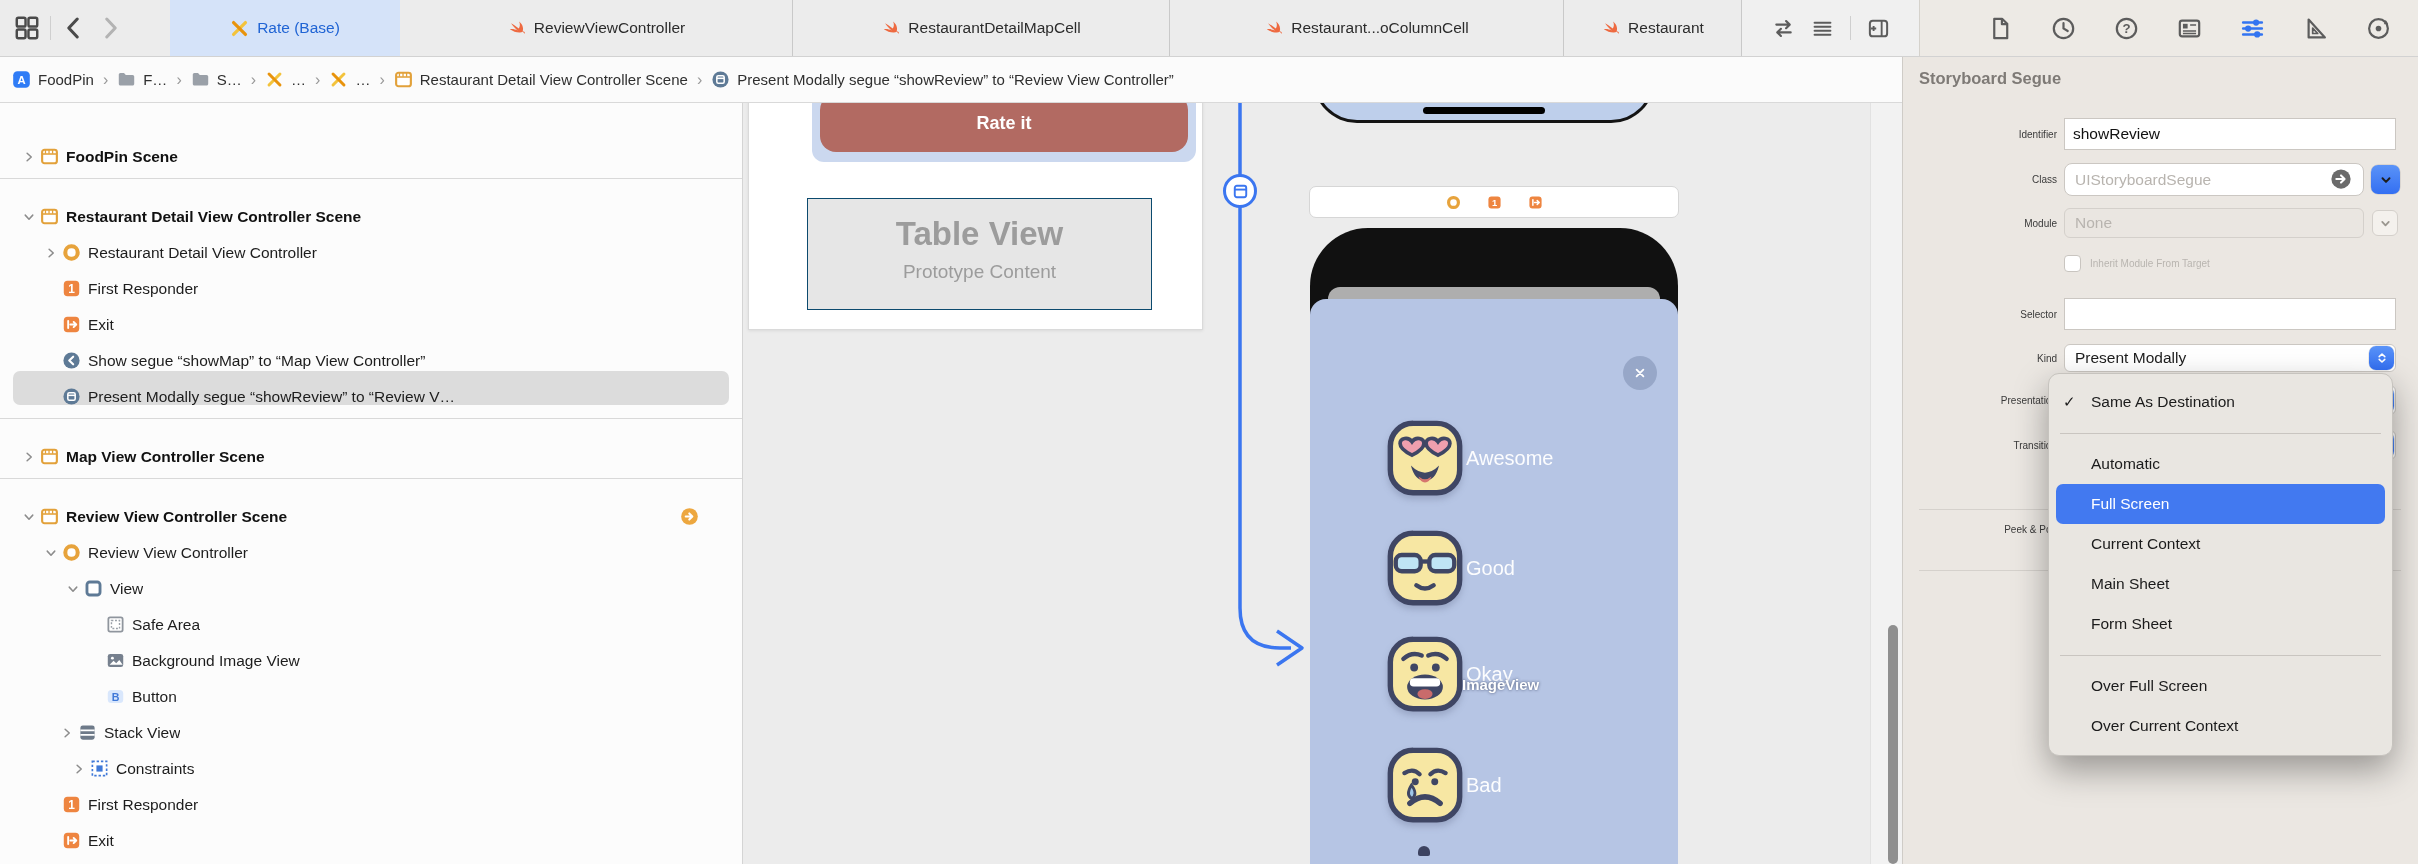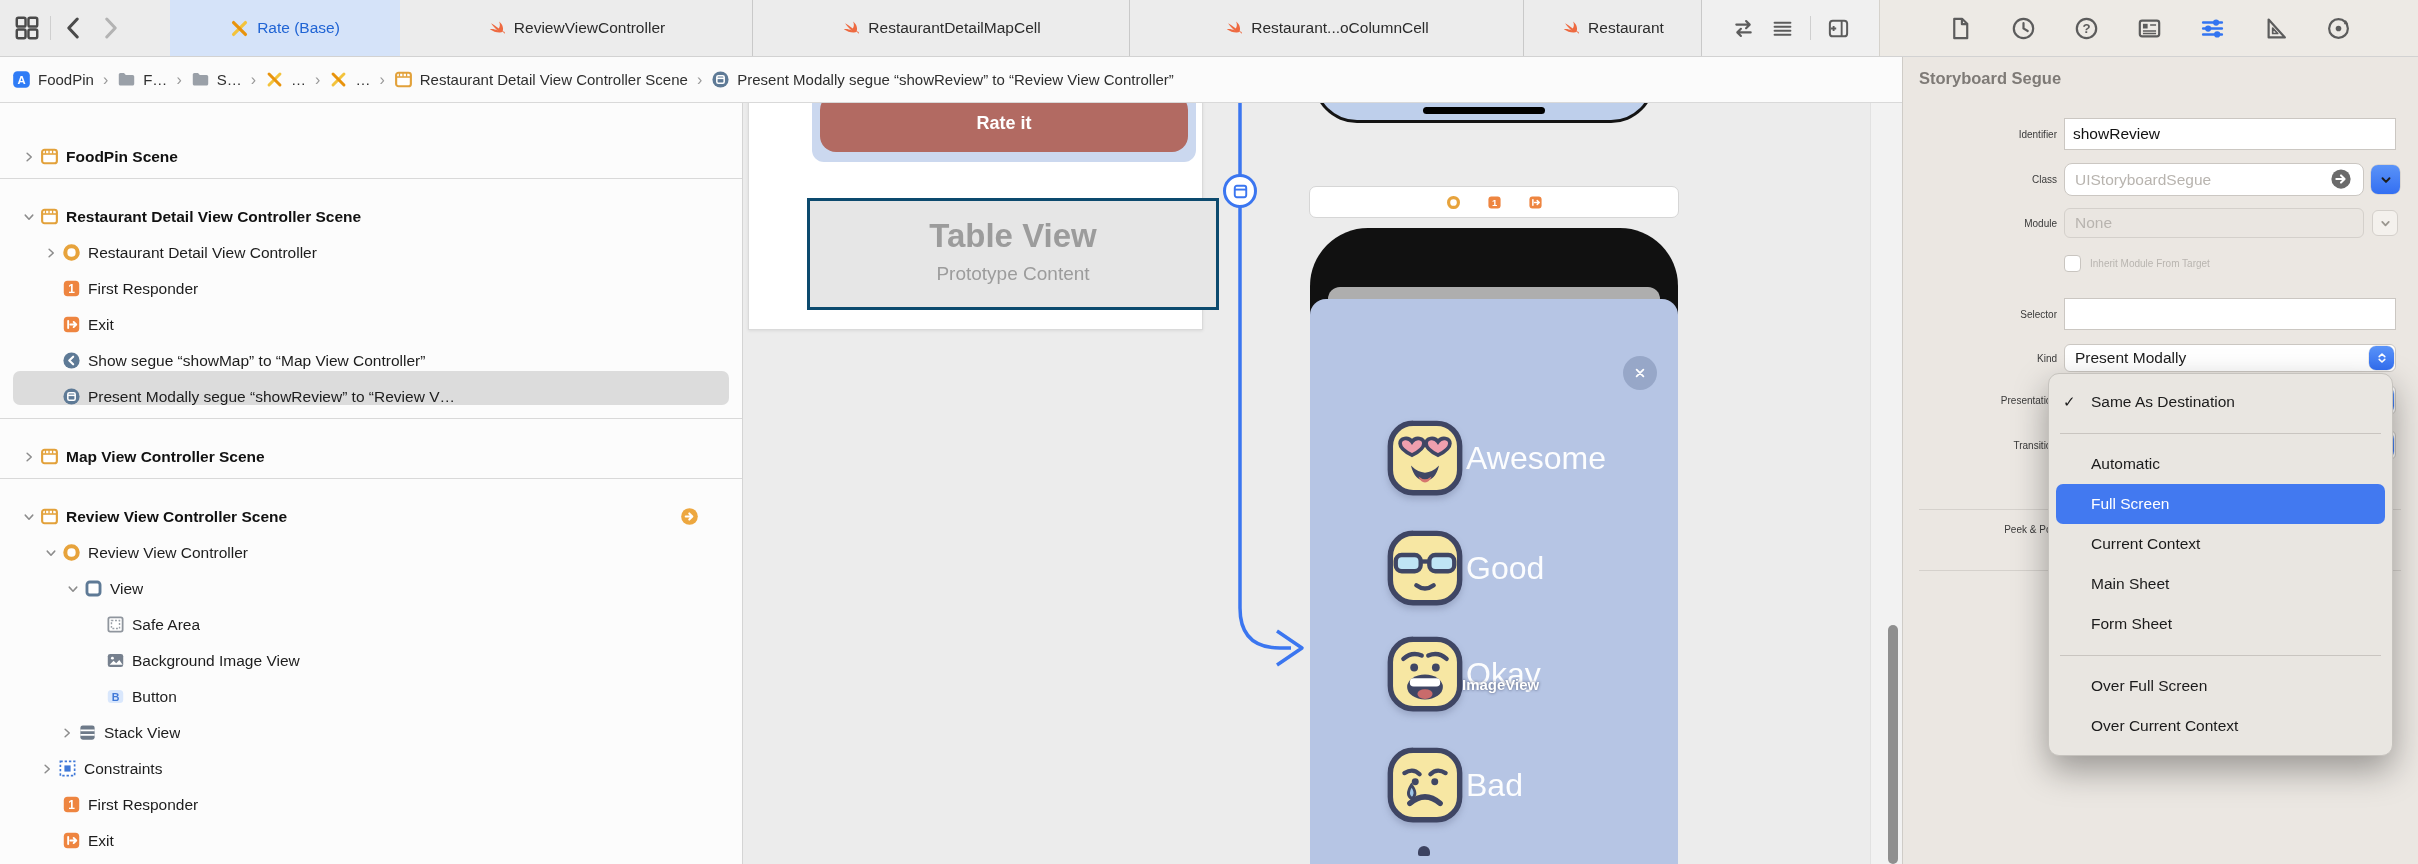--- a/index.html
+++ b/index.html
@@ -47,38 +47,38 @@
   .odivider{height:24px;display:flex;align-items:center}
   .odivider div{height:1px;background:#d9d9d9;width:100%}
 
   
   #canvas{position:absolute;left:743px;top:103px;width:1159px;height:761px;background:#ececec;overflow:hidden}
   #scrolltrack{position:absolute;left:1127px;top:0;width:32px;height:761px;background:#f2f2f2;border-left:1px solid #e2e2e2}
   #scrollthumb{position:absolute;left:1145px;top:522px;width:10px;height:239px;background:#8f8f8f;border-radius:5px}
   #rate-card{position:absolute;left:5px;top:-20px;width:455px;height:247px;background:#fff;border:1px solid #dadada;box-shadow:0 1px 3px rgba(0,0,0,.08)}
   #rate-panel{position:absolute;left:63px;top:4px;width:384px;height:74px;background:#cbd8ef;border-radius:12px}
   #rate-btn{position:absolute;left:8px;top:6px;width:368px;height:58px;background:#b26a62;border-radius:16px;display:flex;align-items:center;justify-content:center;color:#fff;font-weight:bold;font-size:18px}
-  #tv-box{position:absolute;left:58px;top:114px;width:412px;height:112px;background:#e6e6e6;border:3px solid #0c4a6e;text-align:center}
+  #tv-box{position:absolute;left:58px;top:114px;width:345px;height:112px;background:#e6e6e6;border:1px solid #0c4a6e;text-align:center}
   #tv-title{margin-top:16px;font-size:33px;font-weight:bold;color:#9c9c9c}
   #tv-sub{margin-top:8px;font-size:19px;color:#9c9c9c}
   #segue-svg{position:absolute;left:0;top:0}
   #segue-badge{position:absolute;left:480px;top:71px;width:34px;height:34px;background:#fff;border:3px solid #3b76f0;border-radius:50%;display:flex;align-items:center;justify-content:center}
   #segue-badge svg{width:17px;height:17px}
   #top-phone{position:absolute;left:570px;top:-30px;width:342px;height:50px;background:#becfeb;border:3px solid #141414;border-top:none;border-radius:0 0 44px 44px}
   #top-phone .pill{position:absolute;left:50%;bottom:6px;transform:translateX(-50%);width:122px;height:7px;background:#000;border-radius:4px}
   #scene-dock{position:absolute;left:566px;top:83px;width:370px;height:32px;background:#fff;border:1px solid #d6d6d6;border-radius:7px;display:flex;align-items:center;justify-content:center;gap:26px}
   #scene-dock .ico{width:15px;height:15px}
   #phone{position:absolute;left:567px;top:125px;width:368px;height:636px;background:#111;border-radius:58px 58px 0 0}
   #phone-lip{position:absolute;left:18px;top:59px;width:332px;height:24px;background:#aeaeae;border-radius:12px 12px 0 0}
   #sheet{position:absolute;left:0;top:71px;width:368px;height:565px;background:#b6c5e4;border-radius:16px 16px 0 0;overflow:hidden}
   #close-btn{position:absolute;left:313px;top:57px;width:34px;height:34px;border-radius:50%;background:#97a7c8;display:flex;align-items:center;justify-content:center}
   #close-btn svg{width:18px;height:18px}
   .rating-row{position:absolute;left:76px;height:80px;display:flex;align-items:center}
   .rating-row .face{width:78px;height:78px;flex:none;filter:drop-shadow(0 4px 3px rgba(70,80,110,.25))}
-  .rating-row .rlabel{font-size:32px;color:rgba(255,255,255,.96);margin-left:2px}
+  .rating-row .rlabel{font-size:20px;color:rgba(255,255,255,.96);margin-left:2px}
   #iv-overlay{position:absolute;left:152px;top:377px;font-size:15px;font-weight:bold;color:#fff;text-shadow:0 0 3px rgba(60,70,100,.9)}
   #next-dot{position:absolute;left:108px;top:547px;width:12px;height:10px;background:#3d4360;border-radius:6px 6px 2px 2px}
 
   
   #inspector{position:absolute;left:1902px;top:57px;width:516px;height:807px;background:#ebe7e2;border-left:1px solid #cfccc7}
   #insp-title{position:absolute;left:16px;top:12px;font-size:16.5px;font-weight:bold;color:#7e7a76}
   .irow{position:absolute;left:0;width:516px;display:flex;align-items:center}
   .ilabel{width:161px;text-align:right;font-size:10px;color:#3a3a3a;padding-right:7px;flex:none;white-space:nowrap}
   .ilabel.dim{color:#b9b5b0}
   .ifield{height:100%;background:#fff;border:1px solid #cbc7c2;font-size:15.5px;color:#111;padding:0 8px;font-family:"Liberation Sans",sans-serif}
@@ -126,21 +126,21 @@
   <div id="tabs" style="display: flex;">
       <div class="tab active" style="width: 230px;">
         <span class="ico">
           <svg viewBox="0 0 16 16" width="100%" height="100%">
             <path d="M3 13 L13 3" stroke="#f3c33c" stroke-width="2.7" stroke-linecap="round"></path>
             <path d="M3 3 L13 13" stroke="#e8930c" stroke-width="2.7" stroke-linecap="round"></path>
           </svg>
         </span>
         <span>Rate (Base)</span>
       </div>
-      <div class="tab" style="width: 353px;">
+      <div class="tab" style="width: 393px;">
         <span class="ico">
           <svg viewBox="0 0 16 16" width="100%" height="100%">
             <path fill="#ee6a41" d="M13.2 10.6C14.3 7.3 12.6 4 10.2 2.2c1 2.1.8 4.4-.3 5.9C7.6 6.3 5.3 4.5 3.4 3.5c1.8 2.6 4 4.8 5.8 6.1C7 8.8 4.6 8.2 2.4 8.6c2.6 1.7 5.5 2.9 8.4 2.8.9 0 1.8-.2 2.4-.6.7.4 1.3 1 1.6 1.7.5-.6.2-1.5-.6-1.9z"></path>
           </svg>
         </span>
         <span>ReviewViewController</span>
       </div>
       <div class="tab" style="width: 377px;">
         <span class="ico">
           <svg viewBox="0 0 16 16" width="100%" height="100%">
@@ -530,21 +530,21 @@
         </svg>
       </span>
       <span class="ico">
         <svg viewBox="0 0 16 16" width="100%" height="100%">
           <rect x="2" y="2" width="12" height="12" rx="2" fill="#6e7a89"></rect>
           <path d="M2 6.2 h12 M2 10 h12" stroke="#fff" stroke-width="1.3"></path>
         </svg>
       </span>
       <span class="olabel">Stack View</span>
     </div>
-    <div class="orow" style="padding-left: 38px;">
+    <div class="orow" style="padding-left: 70px;">
       <span class="disc">
         <svg viewBox="0 0 16 16" width="100%" height="100%">
           <path d="M5.5 3 L11 8 5.5 13" fill="none" stroke="currentColor" stroke-width="2" stroke-linecap="round" stroke-linejoin="round"></path>
         </svg>
       </span>
       <span class="ico">
         <svg viewBox="0 0 16 16" width="100%" height="100%">
           <rect x="2" y="2" width="12" height="12" fill="#fff" stroke="#4079d8" stroke-width="1.4" stroke-dasharray="2 1.6"></rect>
           <rect x="5.4" y="5.4" width="5.2" height="5.2" fill="#4079d8"></rect>
         </svg>

